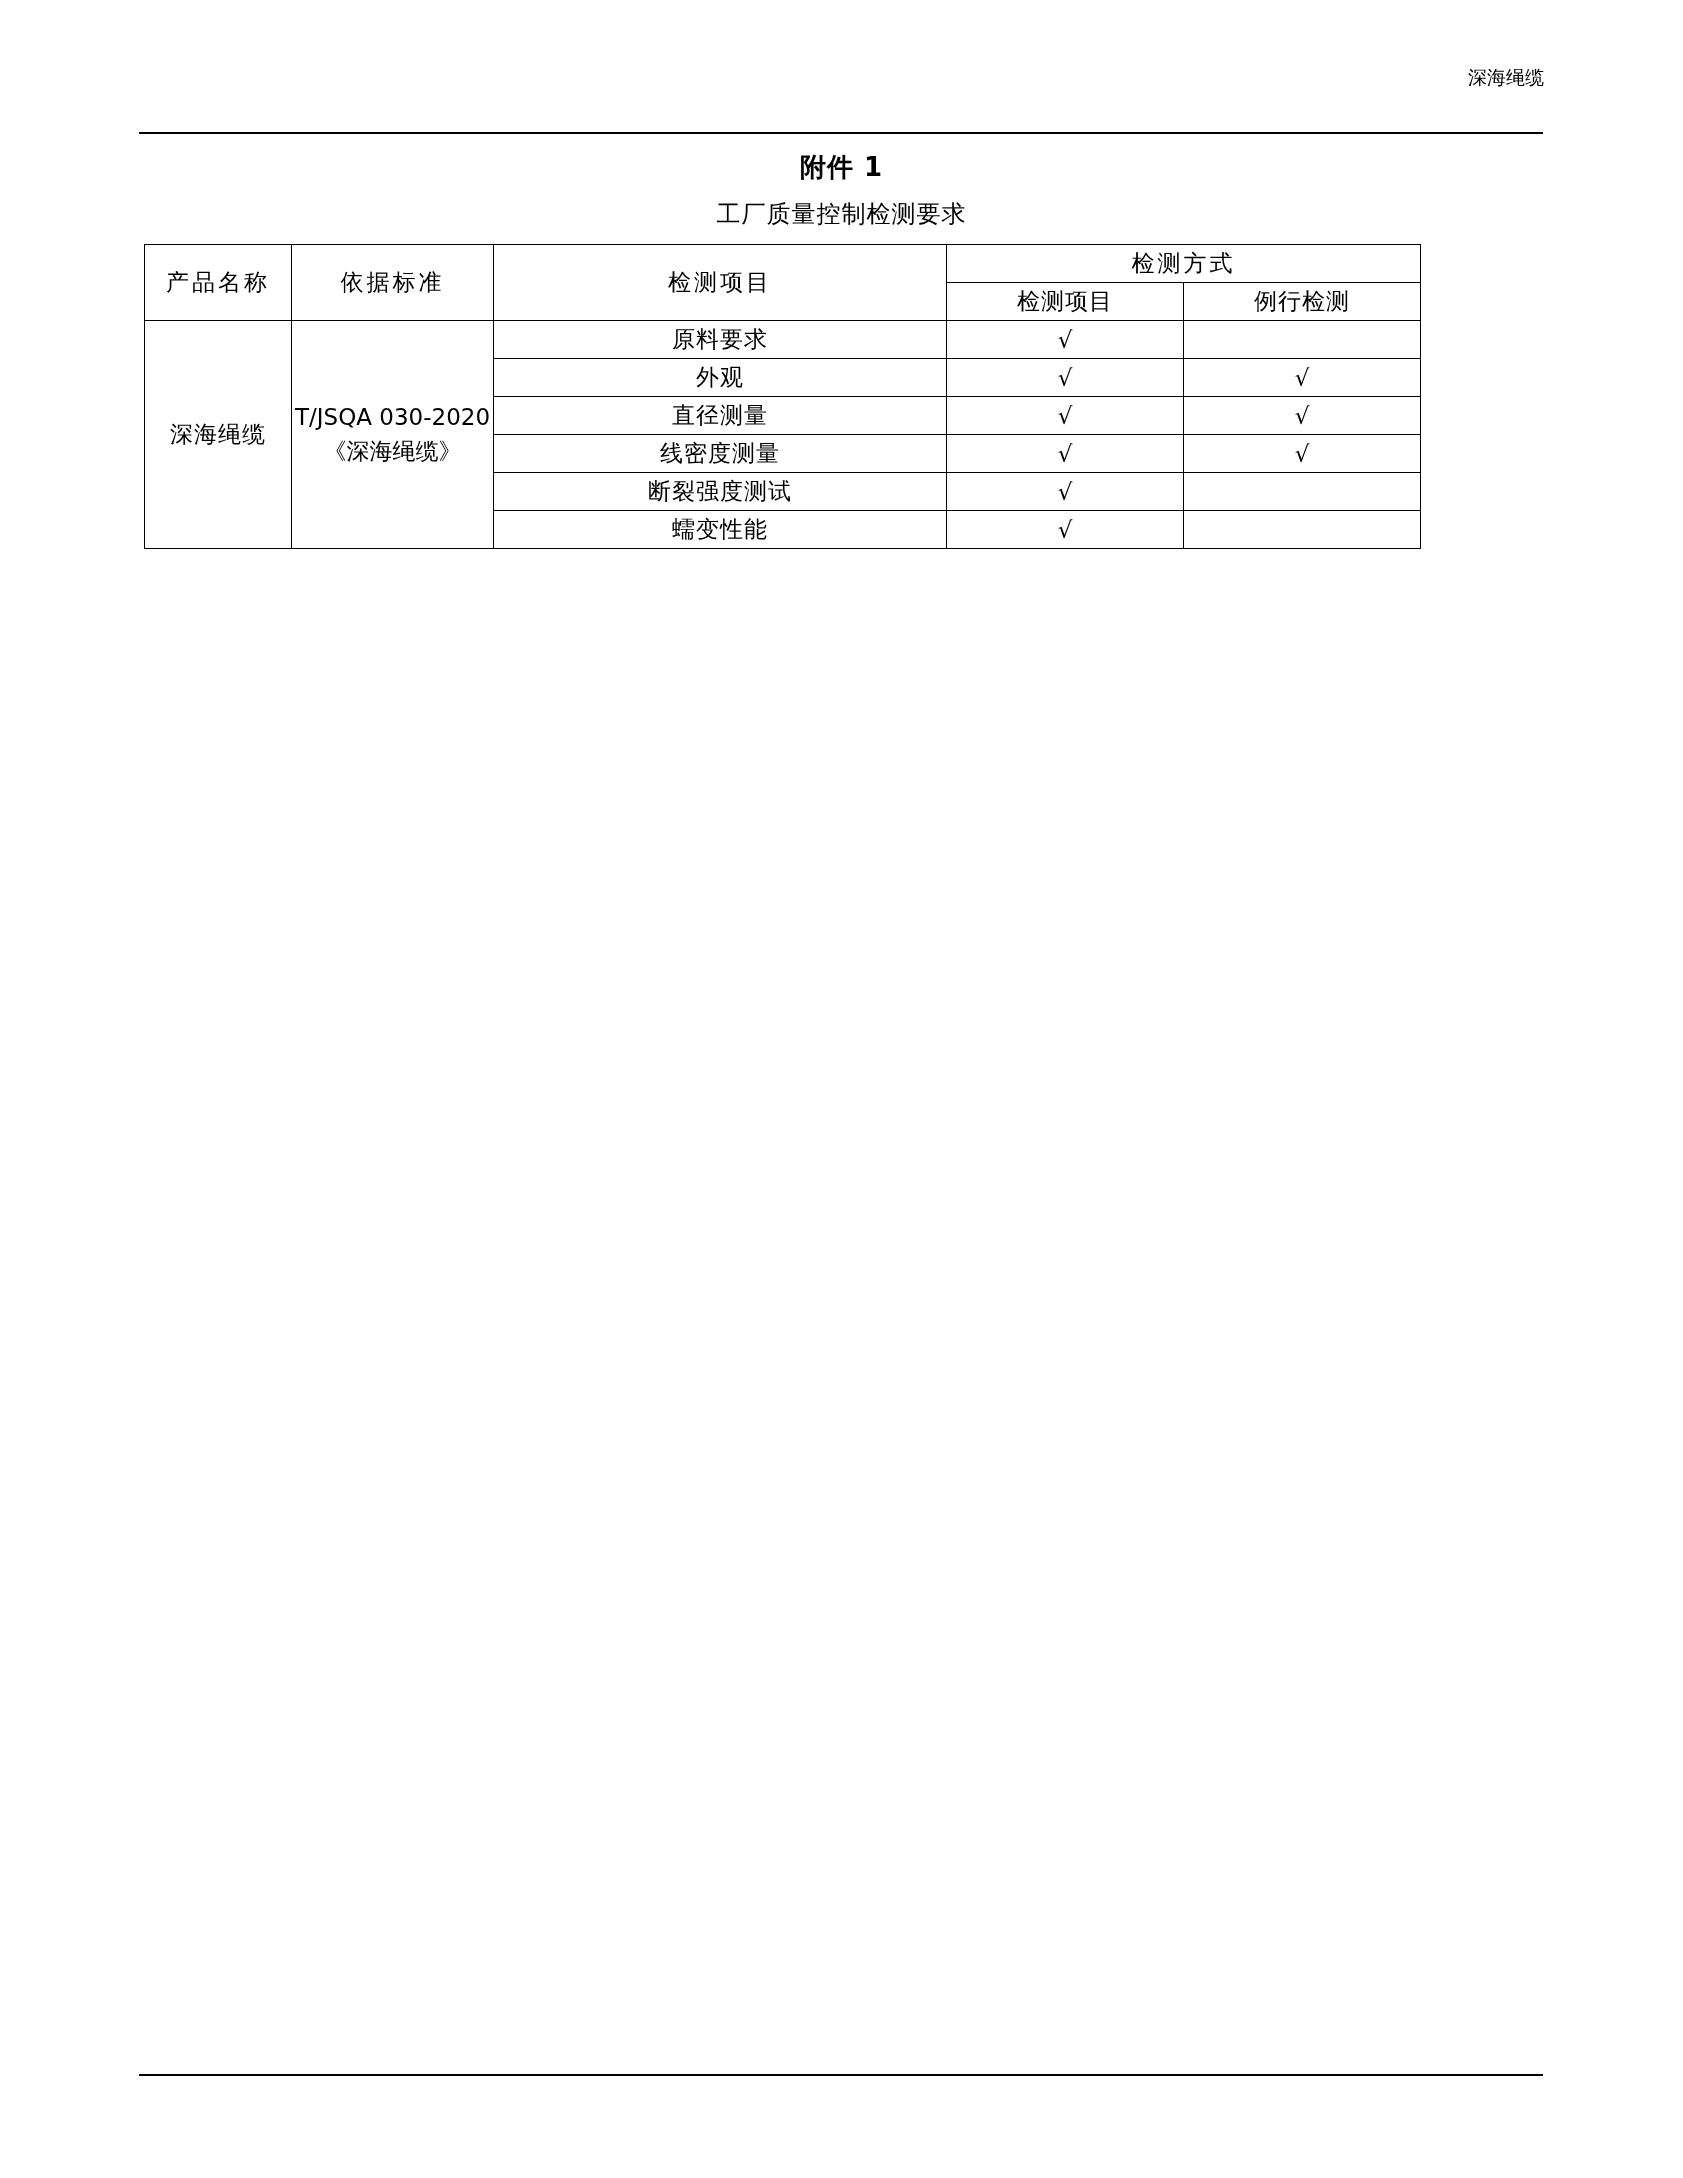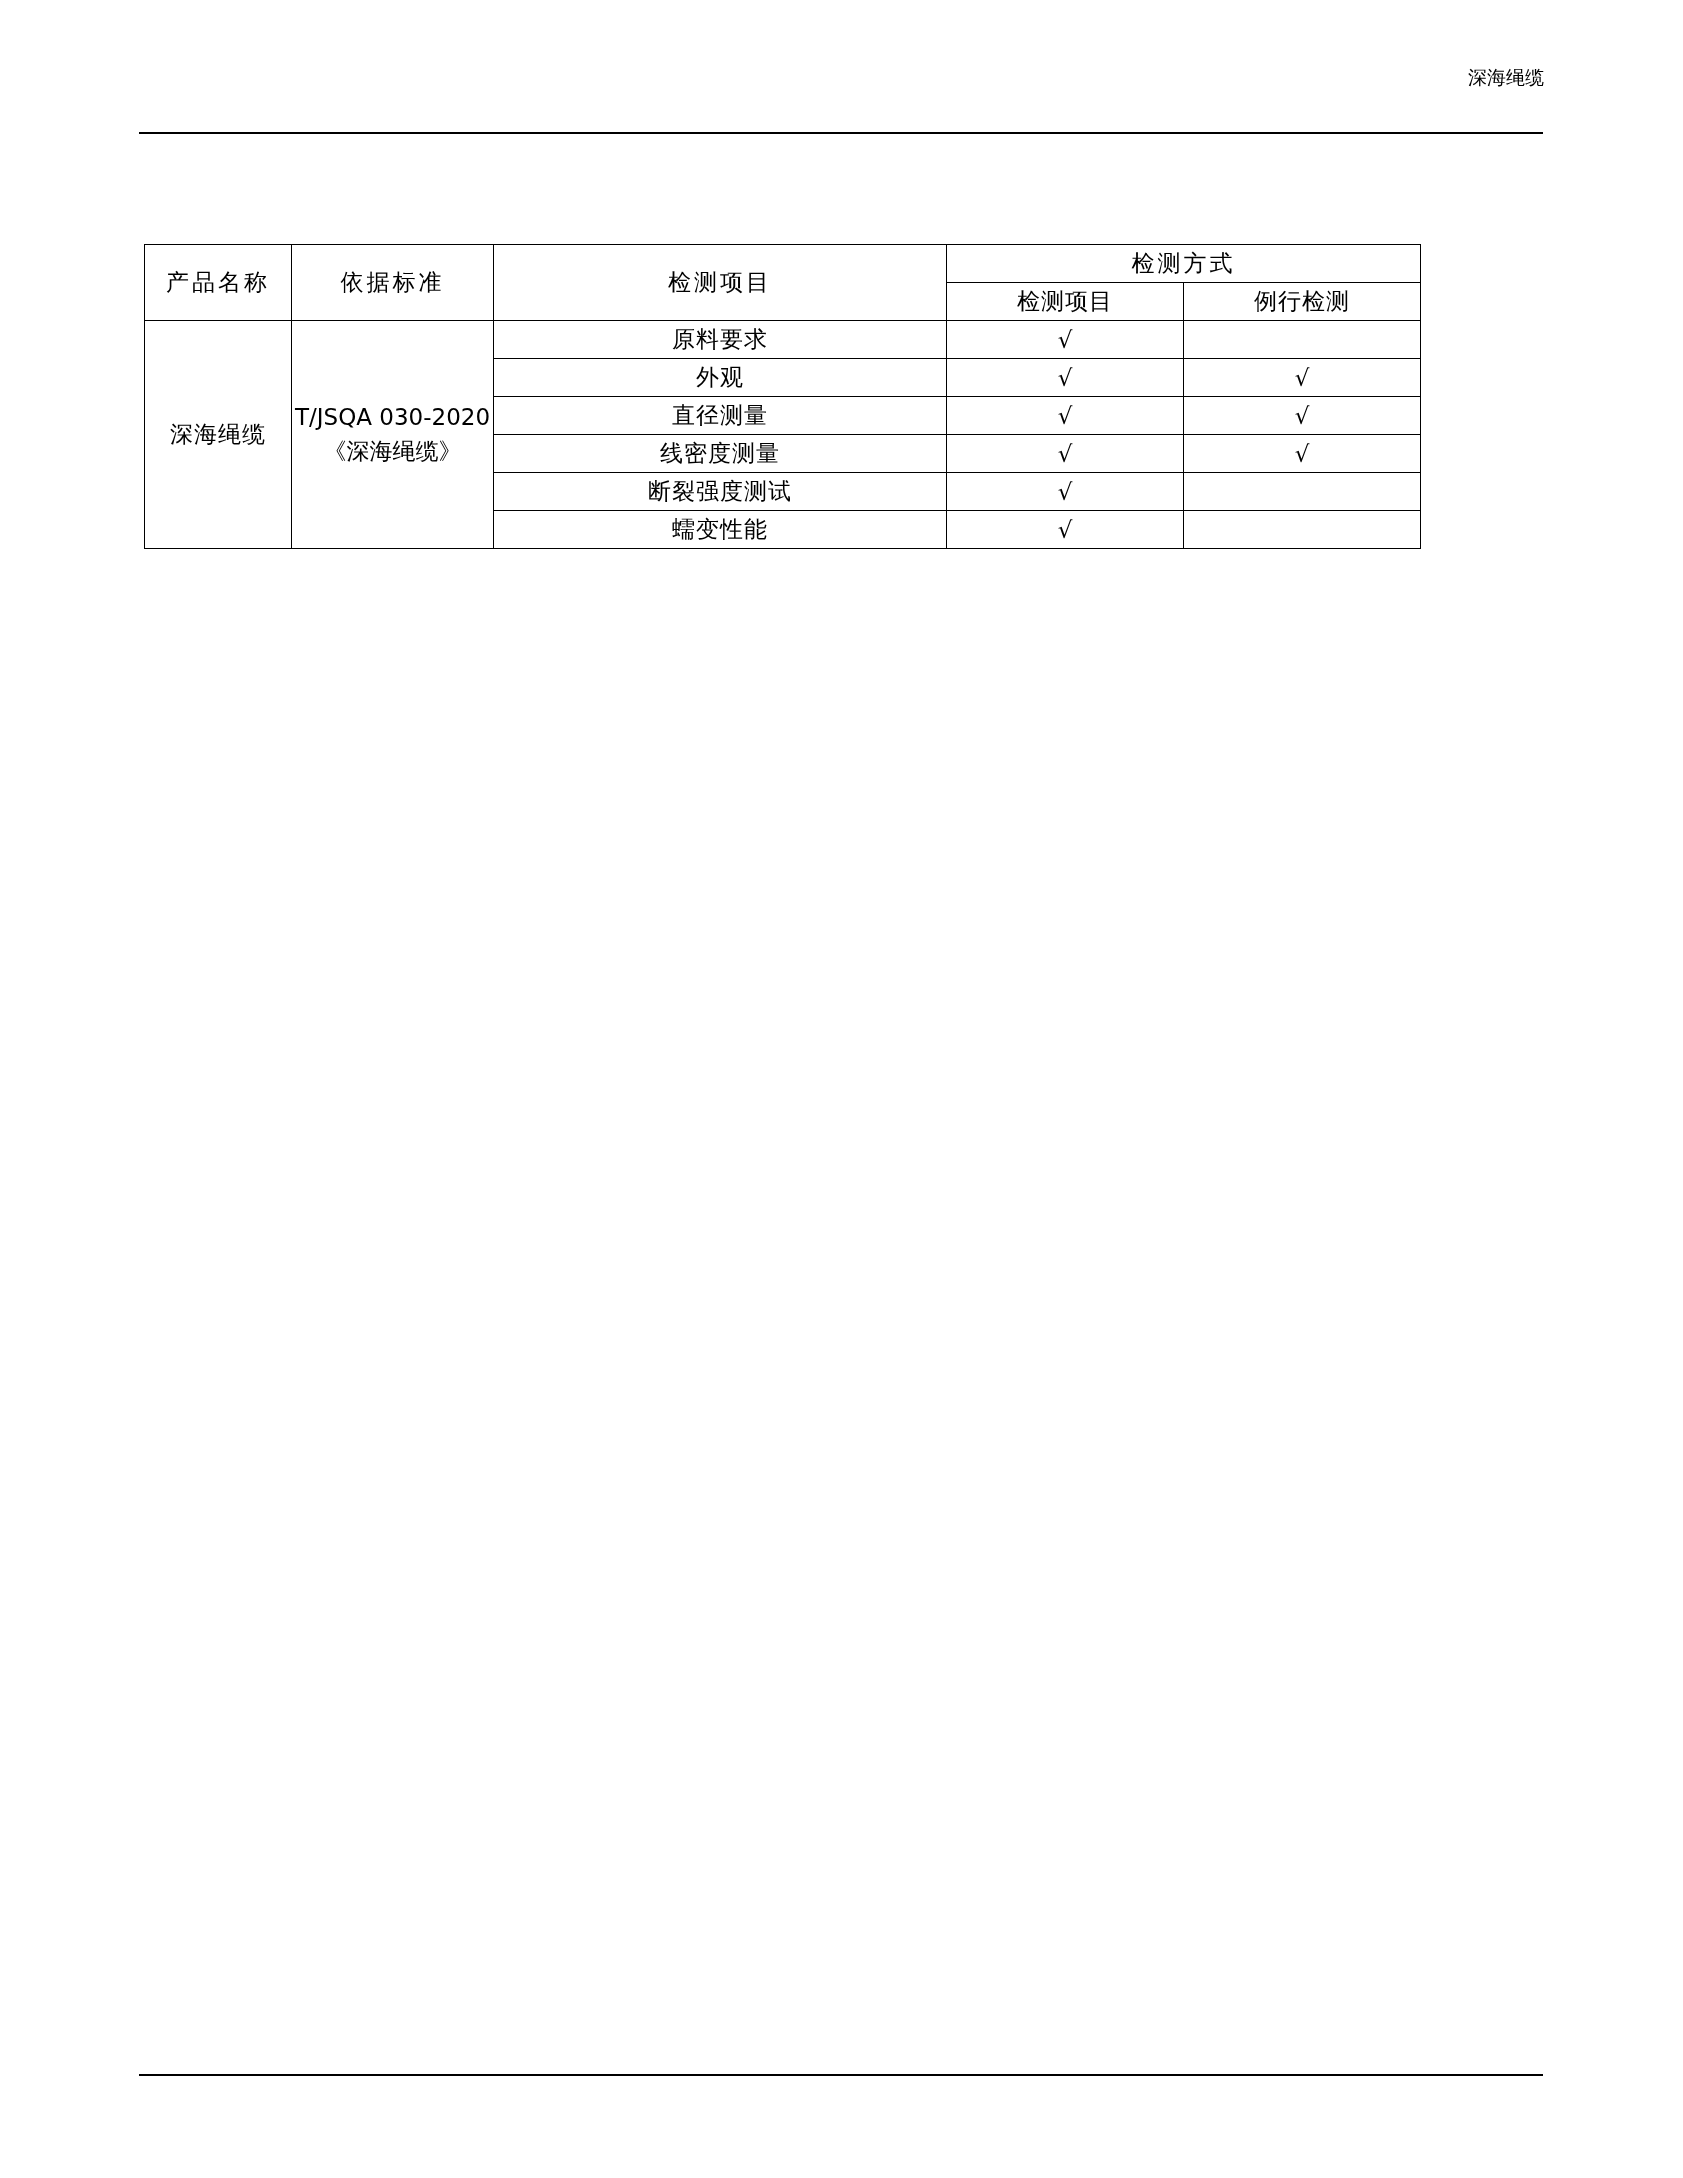--- a/index.html
+++ b/index.html
@@ -153,20 +153,22 @@
 </head>
 <body>
 
 <div class="page">
 
   <div class="header">
     <div class="header-line2">深海绳缆</div>
   </div>
   <div class="header-rule"></div>
 
+  <div class="title-main">附件 1</div>
+  <div class="title-sub">工厂质量控制检测要求</div>
 
   <div class="table-wrap">
     <table class="qc">
       <colgroup>
         <col class="col-product">
         <col class="col-standard">
         <col class="col-item">
         <col class="col-type">
         <col class="col-routine">
       </colgroup>

